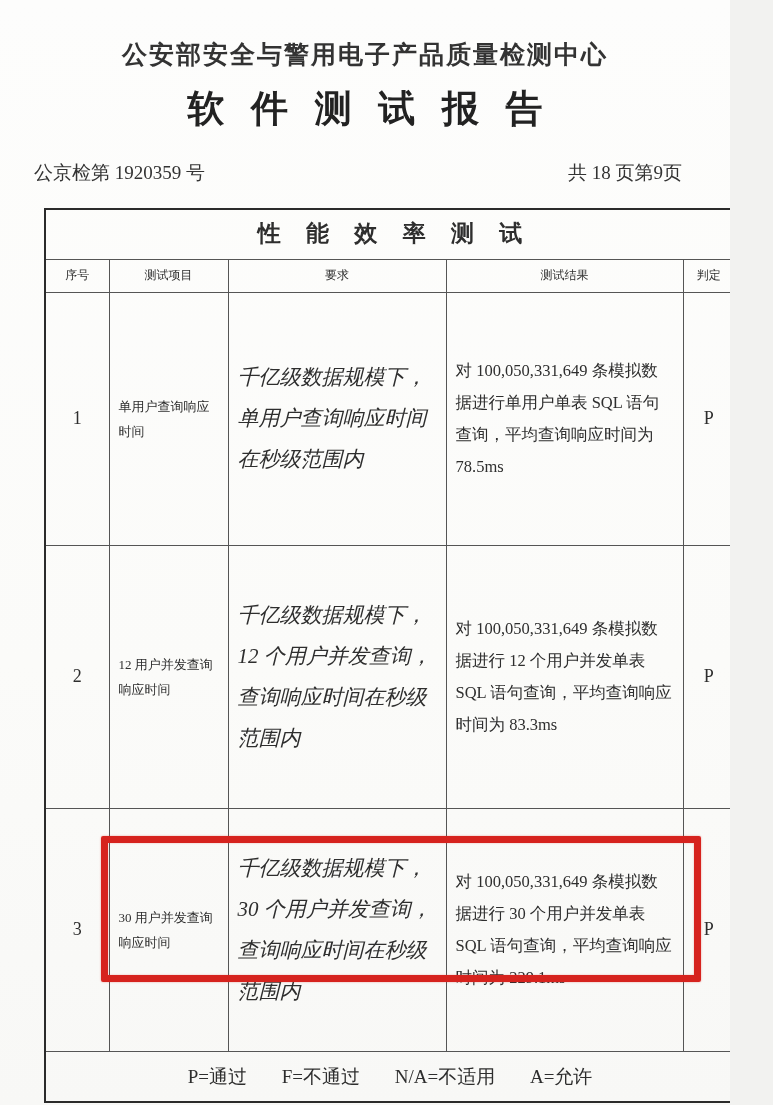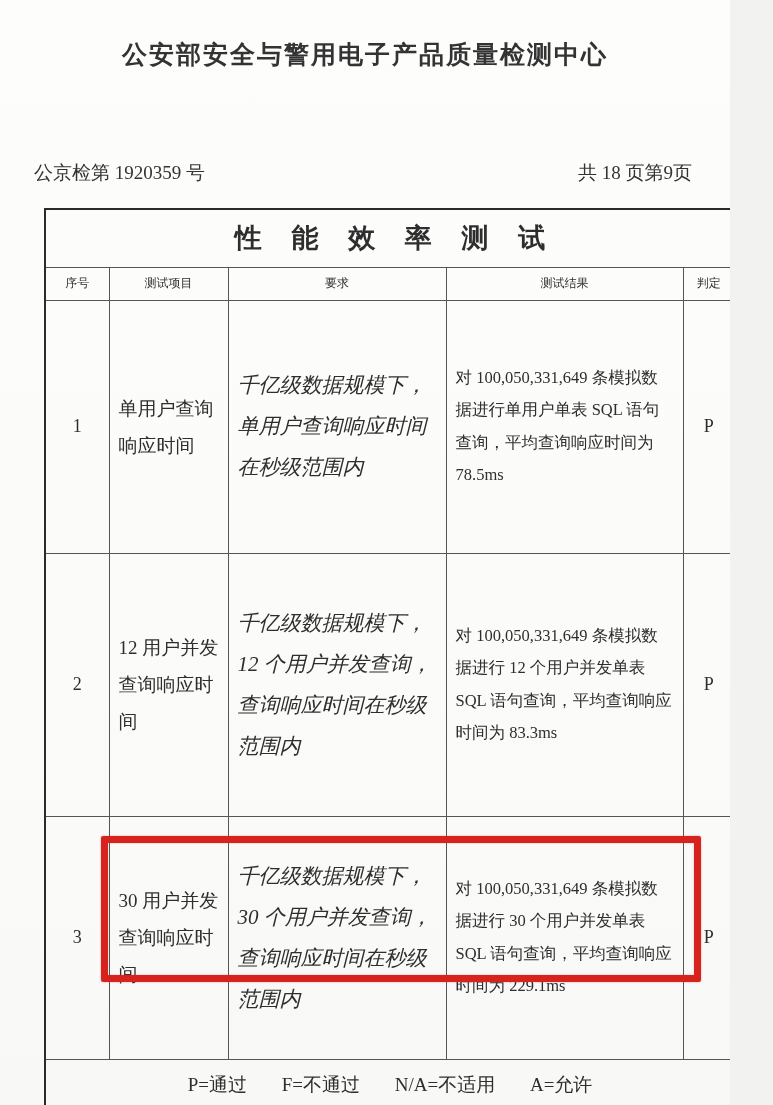--- a/index.html
+++ b/index.html
@@ -23,67 +23,68 @@
     text-align:center;font-size:37px;font-weight:700;
     letter-spacing:0.72em;text-indent:0.72em;color:#222;
   }
   .doc-line{
     position:absolute;top:160px;left:34px;width:666px;
     display:flex;align-items:flex-end;font-size:19px;color:#333;
   }
   .doc-line .doc-number{flex:0 0 auto;}
   .doc-line .spacer{flex:1 1 auto;}
   .doc-line .total-pages{}
-  .doc-line .page-number{margin-right:8px;}
+  .doc-line .page-number{margin-right:18px;}
   table.test-table{
     position:absolute;left:44px;top:208px;
     width:690px;border-collapse:collapse;table-layout:fixed;
     border:2px solid #2b2b2b;
     font-size:17px;color:#2e2e2e;
   }
   table.test-table td{
     border:1px solid #555;
     padding:4px 9px;
     vertical-align:middle;
     line-height:1.95;
   }
   td.c-no{text-align:center;font-size:18px;}
   td.c-judg{text-align:center;font-size:18px;}
   tr.t-title td{
-    height:30px;text-align:center;font-size:27px;font-weight:600;
+    height:30px;text-align:center;font-size:23px;font-weight:600;
     letter-spacing:1.1em;text-indent:1.1em;padding:2px 0;
   }
   tr.t-head td{
     height:28px;text-align:center;font-size:12px;font-weight:500;
     padding:2px 4px;line-height:1.4;
   }
   tr.data-row-1 td{height:244px;}
   tr.data-row-2 td{height:254px;}
   tr.data-row-3 td{height:234px;}
-  td.c-item{font-size:19px;}
+  td.c-item{font-size:13px;}
   td.c-req{font-size:21px;font-style:italic;}
   td.c-res{font-size:16.5px;}
   tr.legend-row td{
     height:32px;text-align:center;font-size:19px;padding:6px 0;
   }
   .legend-item{margin:0 15px;white-space:nowrap;}
   .highlight-box{
     position:absolute;left:101px;top:836px;width:586px;height:132px;
     border:7px solid #d6231e;border-radius:2px;
     pointer-events:none;
     box-shadow:0 0 2px rgba(214,35,30,.45), inset 0 0 2px rgba(214,35,30,.35);
   }
 </style>
 </head>
 <body>
 
 <div class="page">
 
   <div class="org-name">公安部安全与警用电子产品质量检测中心</div>
 
+  <div class="report-title">软件测试报告</div>
 
   <div class="doc-line">
     <span class="doc-number">公京检第 1920359 号</span>
     <span class="spacer"></span>
     <span class="total-pages">共 18 页</span>
     <span class="page-number">第9页</span>
   </div>
 
   <table class="test-table">
     <colgroup>

